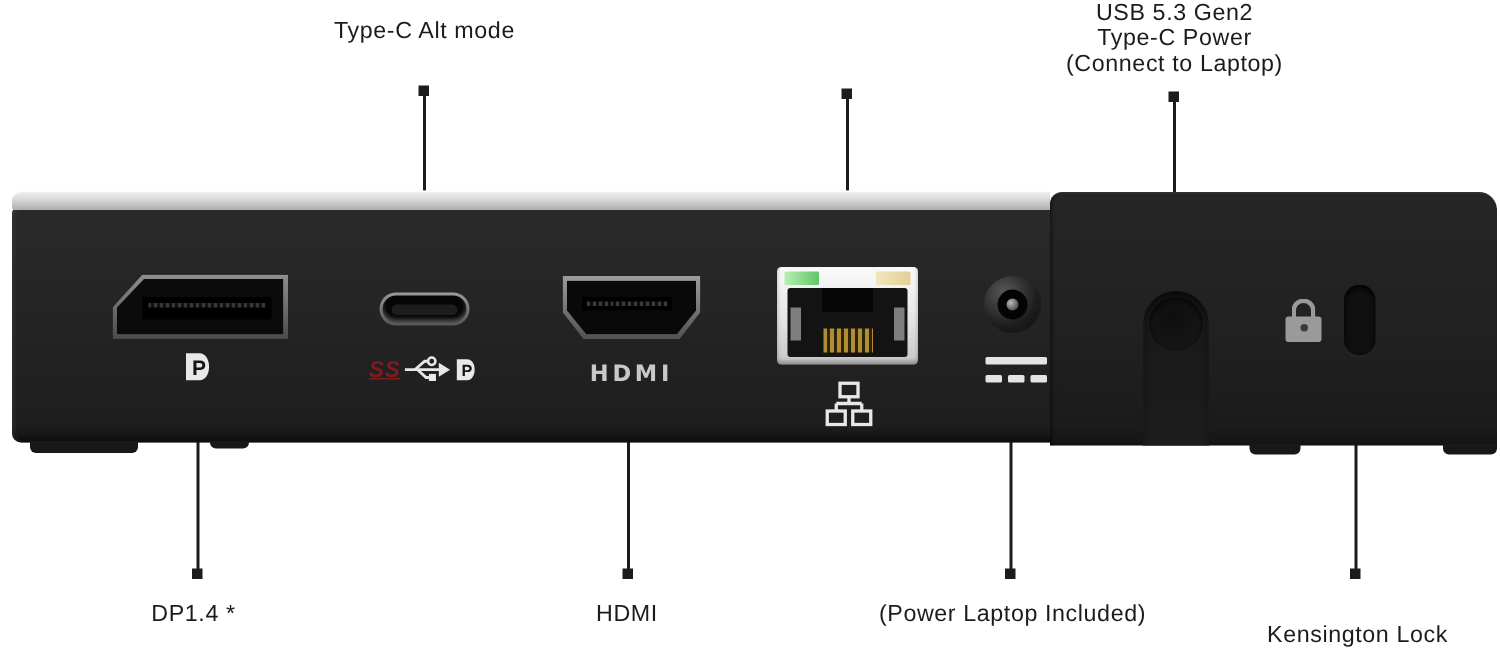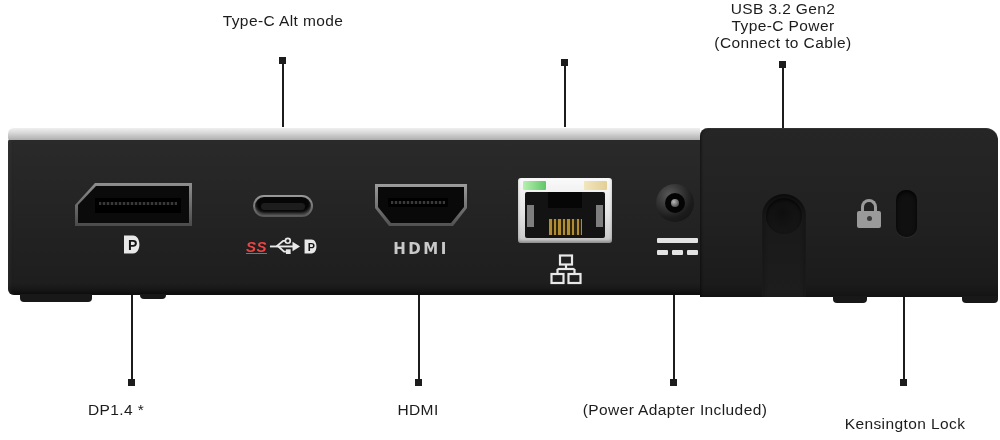--- a/index.html
+++ b/index.html
@@ -110,46 +110,46 @@
     border:3.5px solid #9a9a9a;border-bottom:none;border-radius:8px 8px 0 0;}
   #padlock .body{position:absolute;left:0;top:12px;width:24px;height:17px;border-radius:2px;background:#9a9a9a;}
   #padlock .keyhole{position:absolute;left:10px;top:17px;width:5px;height:5px;border-radius:50%;background:#3a3a3a;}
   #kensington-slot{
     position:absolute;left:896px;top:190px;width:21px;height:47px;border-radius:10px;background:#101010;
     box-shadow:inset 0 2px 4px rgba(0,0,0,.9), 0 1px 1px rgba(255,255,255,.06);
   }
   
   .marking{position:absolute;color:#e8e8e8;}
   #ss-row{display:flex;align-items:center;gap:2px;}
-  #ss-row .ss{font-size:15px;font-weight:bold;font-style:italic;letter-spacing:.5px;color:#ef4444;text-decoration:underline;}
+  #ss-row .ss{font-size:15px;font-weight:bold;font-style:italic;letter-spacing:.5px;color:#7f1d1d;text-decoration:underline;}
   #hdmi-logo{font-size:15px;font-weight:bold;letter-spacing:2.5px;color:#c9c9c9;
     font-family:"DejaVu Sans",sans-serif;text-align:center;width:80px;}
 </style>
 </head>
 <body>
 
 <div id="stage">
 
   <div class="callout-label" style="left:158px;top:12px;width:250px;">
     <div>Type-C Alt mode</div>
   </div>
   <div class="callout-label" style="left:658px;top:0px;width:250px;">
-    <div>USB 3.2 Gen2</div>
+    <div>USB 5.3 Gen2</div>
     <div>Type-C Power</div>
-    <div>(Connect to Cable)</div>
-  </div>
-
-  <div class="callout-label" style="left:46px;top:401px;width:140px;">
+    <div>(Connect to Laptop)</div>
+  </div>
+
+  <div class="callout-label" style="left:59px;top:401px;width:140px;">
     <div>DP1.4 *</div>
   </div>
   <div class="callout-label" style="left:348px;top:401px;width:140px;">
     <div>HDMI</div>
   </div>
   <div class="callout-label" style="left:555px;top:401px;width:240px;">
-    <div>(Power Adapter Included)</div>
+    <div>(Power Laptop Included)</div>
   </div>
   <div class="callout-label" style="left:835px;top:401px;width:140px;margin-top:14px;">
     <div>Kensington Lock</div>
   </div>
 
   <div class="callout-cap" style="left:279px;top:57px;"></div>
   <div class="callout-line" style="left:282px;top:60px;height:110px;"></div>
 
   <div class="callout-cap" style="left:561px;top:59px;"></div>
   <div class="callout-line" style="left:564px;top:62px;height:114px;"></div>

